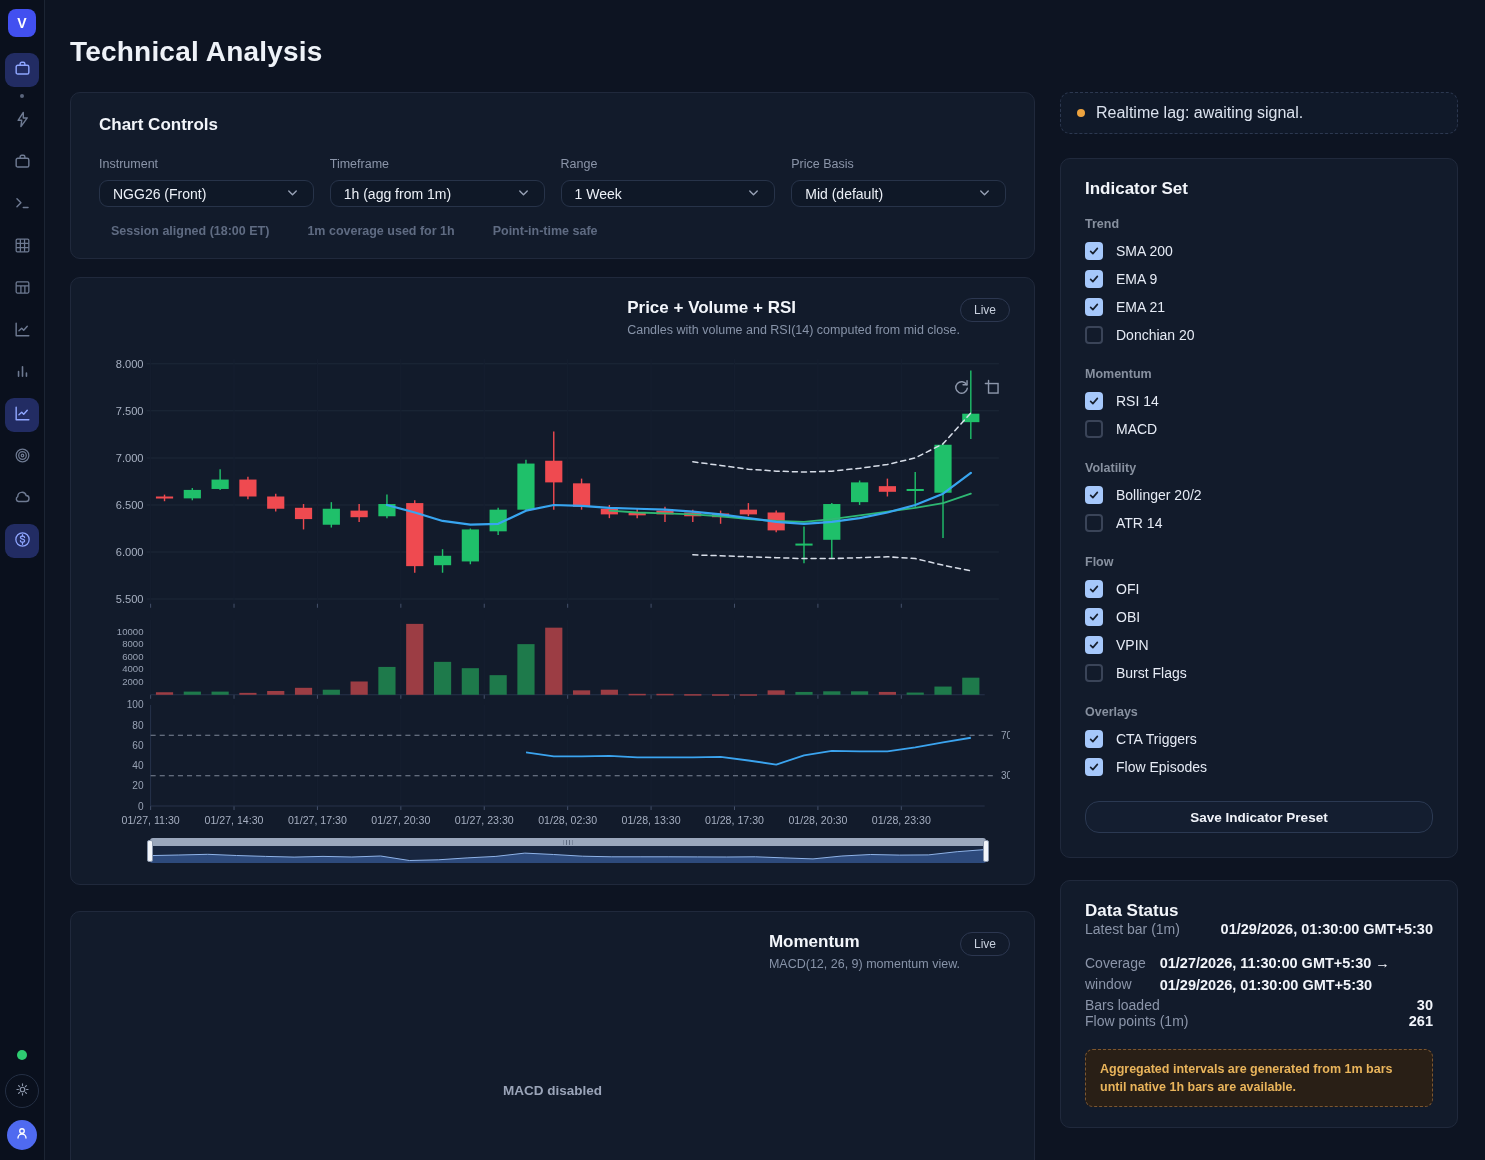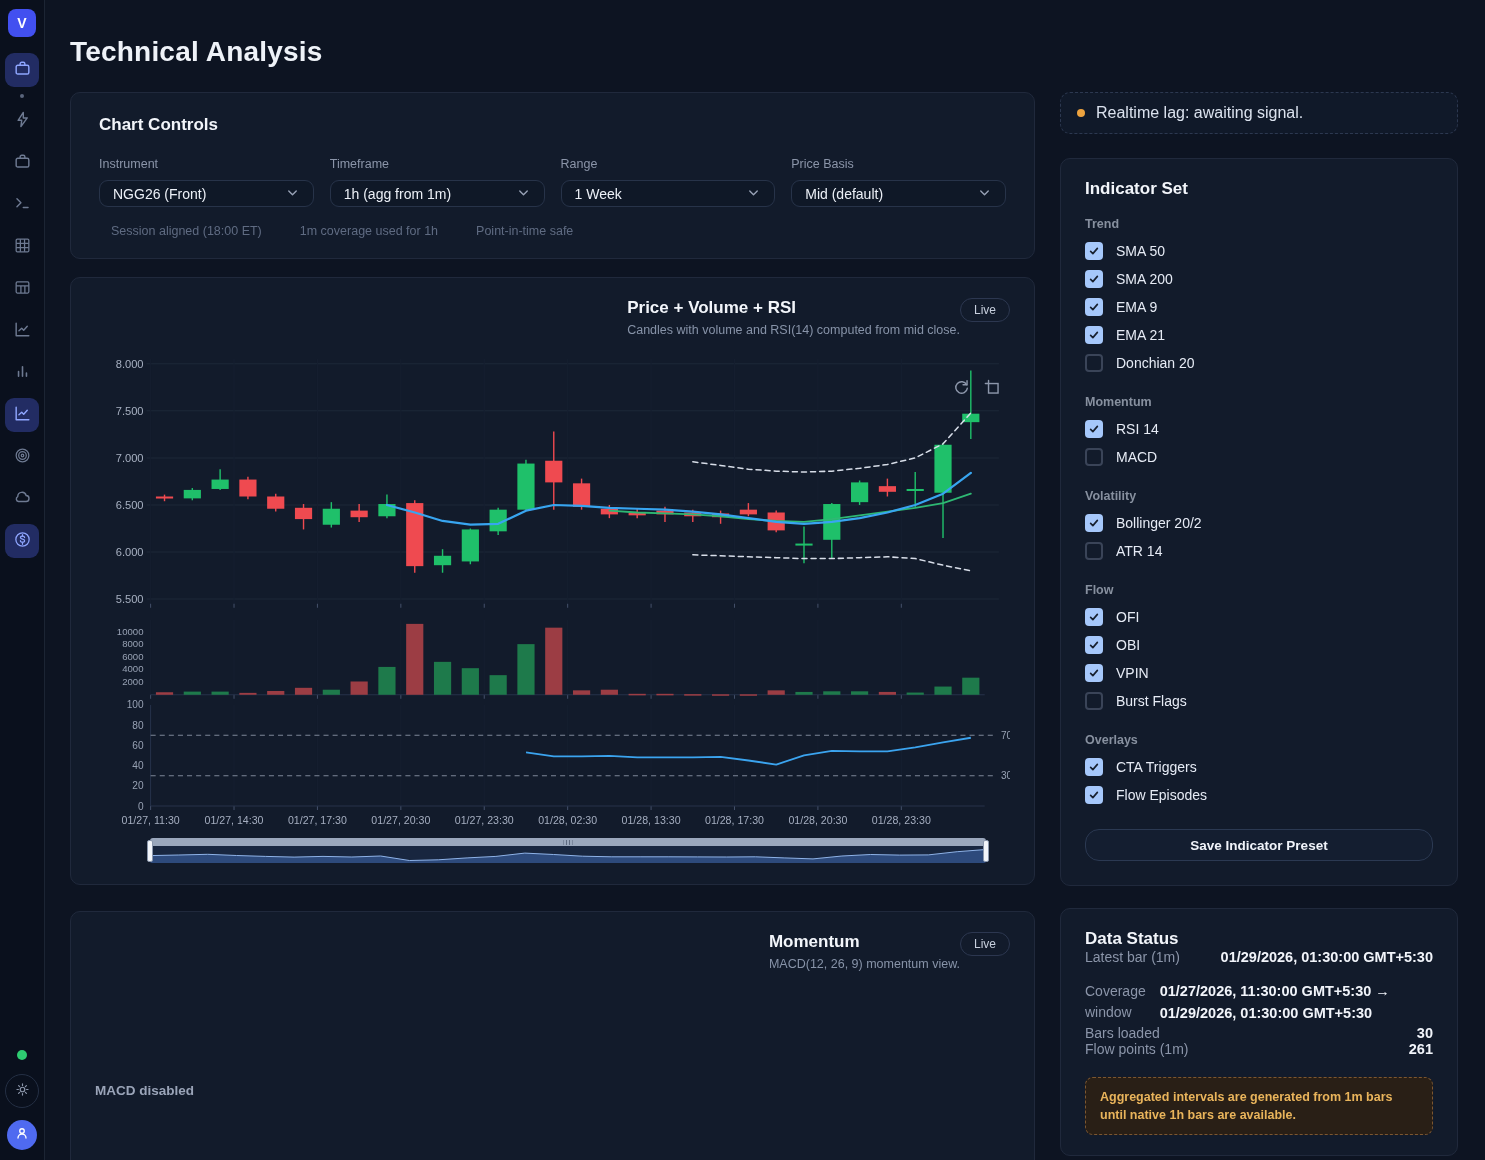--- a/index.html
+++ b/index.html
@@ -53,21 +53,21 @@
   .controls-panel { margin-top:24px; padding:22px 28px 20px; }
   .fields { display:grid; grid-template-columns:repeat(4,1fr); gap:16px; margin-top:22px; }
   .field-label { font-size:12.5px; color:#8b95a9; }
   .select {
     margin-top:9px; height:27px; background:#0f1827; border:1px solid #273349;
     border-radius:9px; display:flex; align-items:center; justify-content:space-between;
     padding:0 13px; font-size:14px; color:#ecf0f7; cursor:pointer;
   }
   .select svg { width:15px; height:15px; color:#98a2b6; }
   .badges { display:flex; gap:38px; margin-top:17px; padding-left:12px; }
-  .badge { font-size:12.5px; font-weight:normal; color:#5f6b82; }
+  .badge { font-size:12.5px; font-weight:bold; color:#5f6b82; }
   
   .chart-panel { margin-top:18px; padding:20px 24px 18px; position:relative; }
   .panel-head { display:flex; justify-content:flex-end; align-items:flex-start; }
   .live {
     border:1px solid #2c3750; border-radius:999px; padding:4px 13px;
     font-size:12px; color:#c7cfdd; flex:none;
   }
   .chart-tools {
     position:absolute; top:100px; right:32px; display:flex; gap:12px;
     color:#8d97ab; z-index:3;
@@ -82,21 +82,21 @@
     background:repeating-linear-gradient(90deg,#5d6a80 0 1px,transparent 1px 3px);
   }
   .nav-svg { display:block; width:100%; height:17px; background:#18263f; border-radius:0 0 2px 2px; }
   .nav-handle {
     position:absolute; top:2px; width:6px; height:22px; background:#f2f5fa;
     border:1px solid #8a97ad; border-radius:2px; cursor:ew-resize;
   }
   .nav-handle.left { left:-3px; } .nav-handle.right { right:-3px; }
   
   .momentum-panel { margin-top:26px; padding:20px 24px; height:260px; }
-  .macd-empty { text-align:left; margin-top:112px; font-size:13.5px; font-weight:bold; color:#9aa4b8; }
+  .macd-empty { text-align:center; margin-top:112px; font-size:13.5px; font-weight:bold; color:#9aa4b8; }
   
   .lag-box {
     border:1px dashed #2c3850; border-radius:10px; background:#101929;
     padding:11px 16px; display:flex; align-items:center; gap:11px;
     font-size:16px; color:#dbe2ee;
   }
   .dot-orange { width:8px; height:8px; border-radius:50%; background:#eda33f; flex:none; }
   .ind-panel { margin-top:24px; padding:20px 24px 24px; }
   .group-label { font-size:12.5px; font-weight:bold; color:#87909f; margin:18px 0 6px; }
   .cb-row { display:flex; align-items:center; gap:13px; height:28px; cursor:pointer; }
@@ -584,28 +584,20 @@
   <section class="panel ind-panel">
     <div class="panel-title">Indicator Set</div>
     <div id="indicator-groups">
         <div class="group-label">Trend</div>
         <div class="cb-row">
           <span class="cb on">
             <svg viewBox="0 0 16 16">
               <path d="M3.5 8.5 6.5 11.5 12.5 4.5" stroke="#17202f" stroke-width="2.2" fill="none" stroke-linecap="round" stroke-linejoin="round"></path>
             </svg>
           </span>
-          <span class="cb-label">SMA 50</span>
-        </div>
-        <div class="cb-row">
-          <span class="cb on">
-            <svg viewBox="0 0 16 16">
-              <path d="M3.5 8.5 6.5 11.5 12.5 4.5" stroke="#17202f" stroke-width="2.2" fill="none" stroke-linecap="round" stroke-linejoin="round"></path>
-            </svg>
-          </span>
           <span class="cb-label">SMA 200</span>
         </div>
         <div class="cb-row">
           <span class="cb on">
             <svg viewBox="0 0 16 16">
               <path d="M3.5 8.5 6.5 11.5 12.5 4.5" stroke="#17202f" stroke-width="2.2" fill="none" stroke-linecap="round" stroke-linejoin="round"></path>
             </svg>
           </span>
           <span class="cb-label">EMA 9</span>
         </div>

